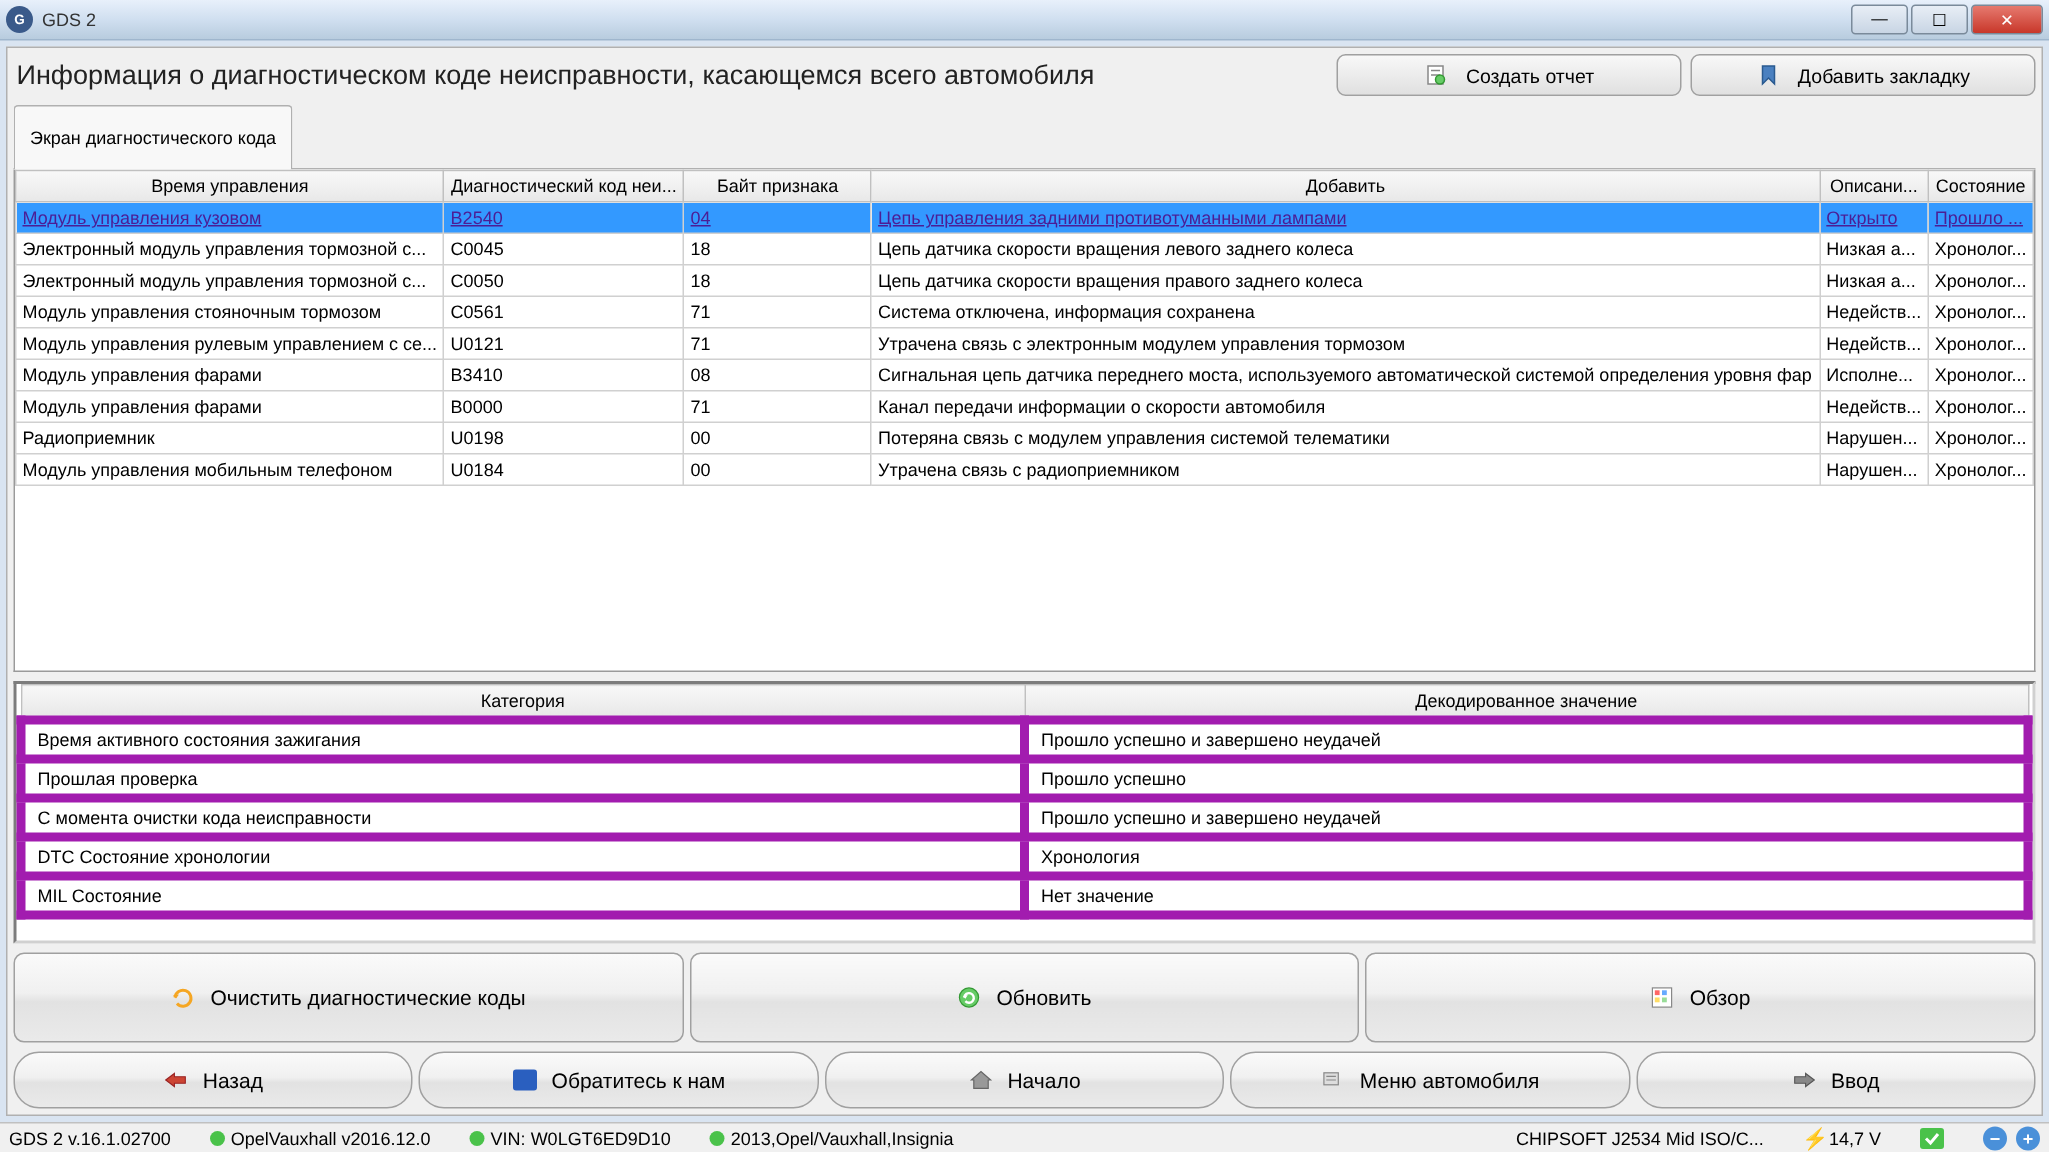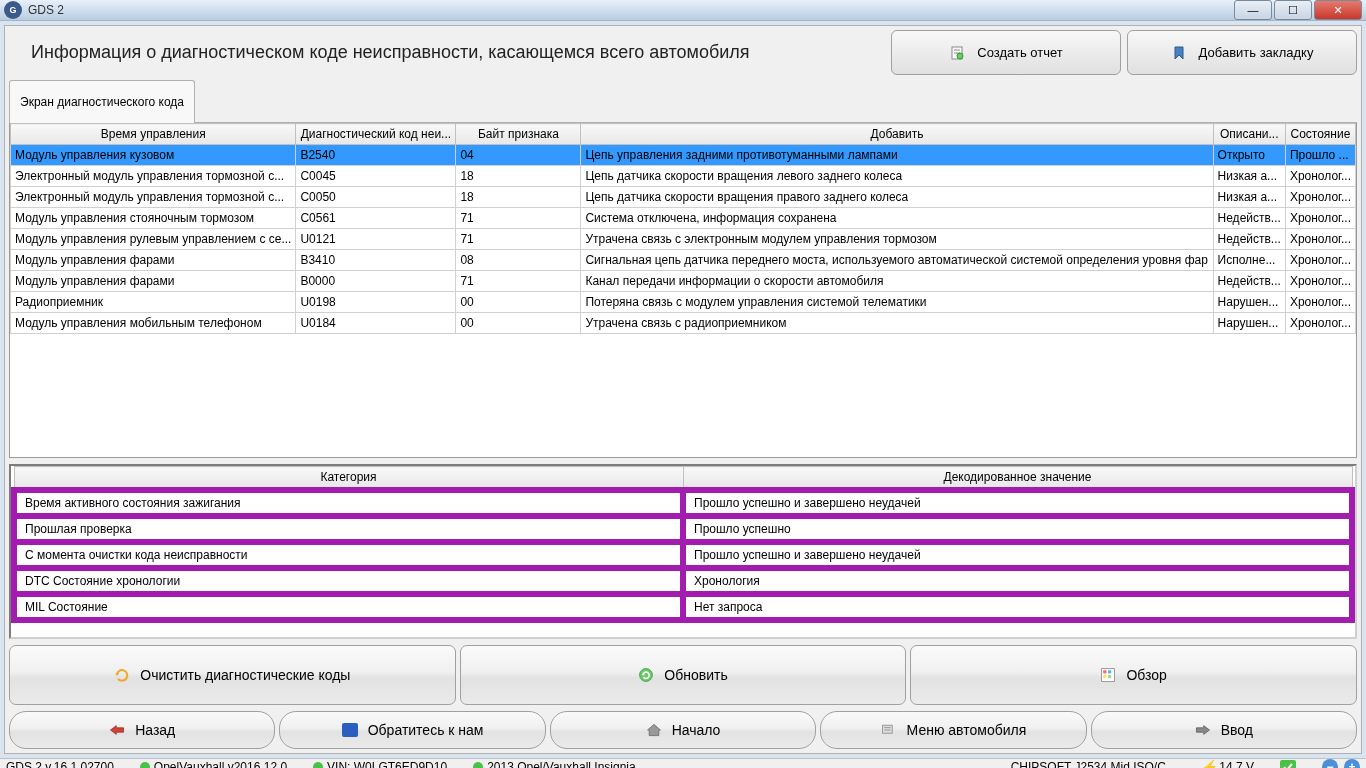--- a/index.html
+++ b/index.html
@@ -50,33 +50,32 @@
   flex: 1;
   background: #f0f0f0;
   border: 1px solid #b0b0b0;
   margin: 4px;
   display: flex;
   flex-direction: column;
   padding: 4px;
 }
 .header-row {
   display: flex;
-  align-items: center;
+  align-items: flex-start;
   gap: 6px;
   margin-bottom: 4px;
-  margin-left: 20px;
 }
 .page-title {
   font-size: 18px;
   color: #222;
   flex: 1;
   padding: 4px 2px;
 }
 .top-btn {
-  height: 45px;
+  height: 28px;
   min-width: 230px;
   border: 1px solid #a0a0a0;
   border-radius: 6px;
   background: linear-gradient(#f8f8f8,#e0e0e0);
   display: flex;
   align-items: center;
   justify-content: center;
   gap: 12px;
   font-size: 13px;
   cursor: pointer;
@@ -117,21 +116,22 @@
 td {
   border: 1px solid #d0d0d0;
   padding: 3px 4px;
   font-size: 12px;
   white-space: nowrap;
   overflow: hidden;
   text-overflow: ellipsis;
 }
 tr.selected td {
   background: #3399ff;
-  color: #000000;
+  color: #4c1d95;
+  text-decoration: underline;
 }
 .col-module { width: 280px; }
 .col-dtc { width: 160px; }
 .col-byte { width: 125px; }
 .col-desc { width: auto; }
 .col-info { width: 65px; }
 .col-state { width: 68px; }
 
 .detail-wrap {
   border: 2px inset #d0d0d0;
@@ -382,21 +382,21 @@
             <tr>
               <td>С момента очистки кода неисправности</td>
               <td>Прошло успешно и завершено неудачей</td>
             </tr>
             <tr>
               <td>DTC Состояние хронологии</td>
               <td>Хронология</td>
             </tr>
             <tr>
               <td>MIL Состояние</td>
-              <td>Нет запроса</td>
+              <td>Нет значение</td>
             </tr>
           </tbody>
       </table>
     </div>
 
     <div class="action-row">
       <div class="action-btn">
         <span class="small-icon">
           <svg width="24" height="24" viewBox="0 0 24 24">
               <path d="M4 12 A8 8 0 1 1 6 18" fill="none" stroke="#f5a623" stroke-width="3"></path>

